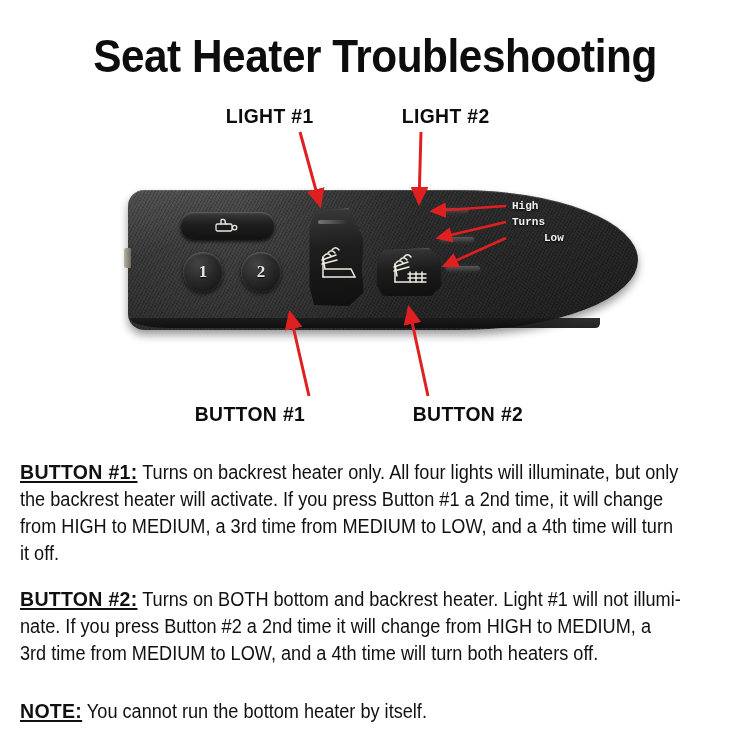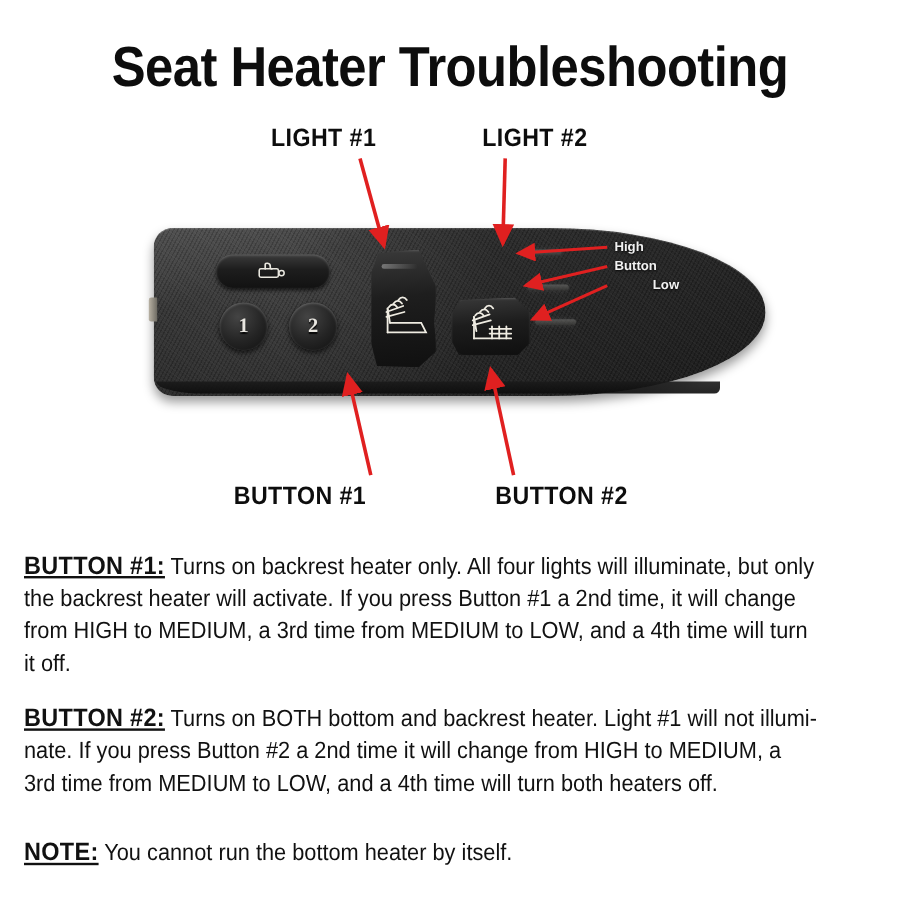--- a/index.html
+++ b/index.html
@@ -129,21 +129,21 @@
     box-shadow:0 0 4px rgba(200,200,200,.18);
   }
   .lb-1{left:306px;top:18px;}
   .lb-2{left:312px;top:47px;}
   .lb-3{left:318px;top:76px;}
 
   
   .hml{
     position:absolute;
     color:#f2f2f2;font-size:11px;font-weight:bold;
-    font-family:Liberation Sans, sans-serif;
+    font-family:Liberation Mono, monospace;
     text-shadow:0 1px 2px rgba(0,0,0,.95);
     white-space:nowrap;
   }
   .hml-high{left:512px;top:200px;}
   .hml-med{left:512px;top:216px;}
   .hml-low{left:512px;top:232px;margin-left:32px;}
 
   
   .para{
     position:absolute;left:20px;width:712px;
@@ -228,21 +228,21 @@
         </svg>
       </div>
 
       <div class="lightbar lb-1"></div>
       <div class="lightbar lb-2"></div>
       <div class="lightbar lb-3"></div>
     </div>
   </div>
 
   <div class="hml hml-high">High</div>
-  <div class="hml hml-med">Button</div>
+  <div class="hml hml-med">Turns</div>
   <div class="hml hml-low">Low</div>
 
   <svg id="arrows" viewBox="0 0 750 750">
     <defs>
       <marker id="ah" markerWidth="7" markerHeight="7" refX="5.4" refY="3" orient="auto">
         <path d="M0,0 L6.4,3 L0,6 Z" fill="#e02020"></path>
       </marker>
     </defs>
     <g stroke="#e02020" stroke-width="3" fill="none" marker-end="url(#ah)">
       <path d="M300,132 L320,205"></path>

